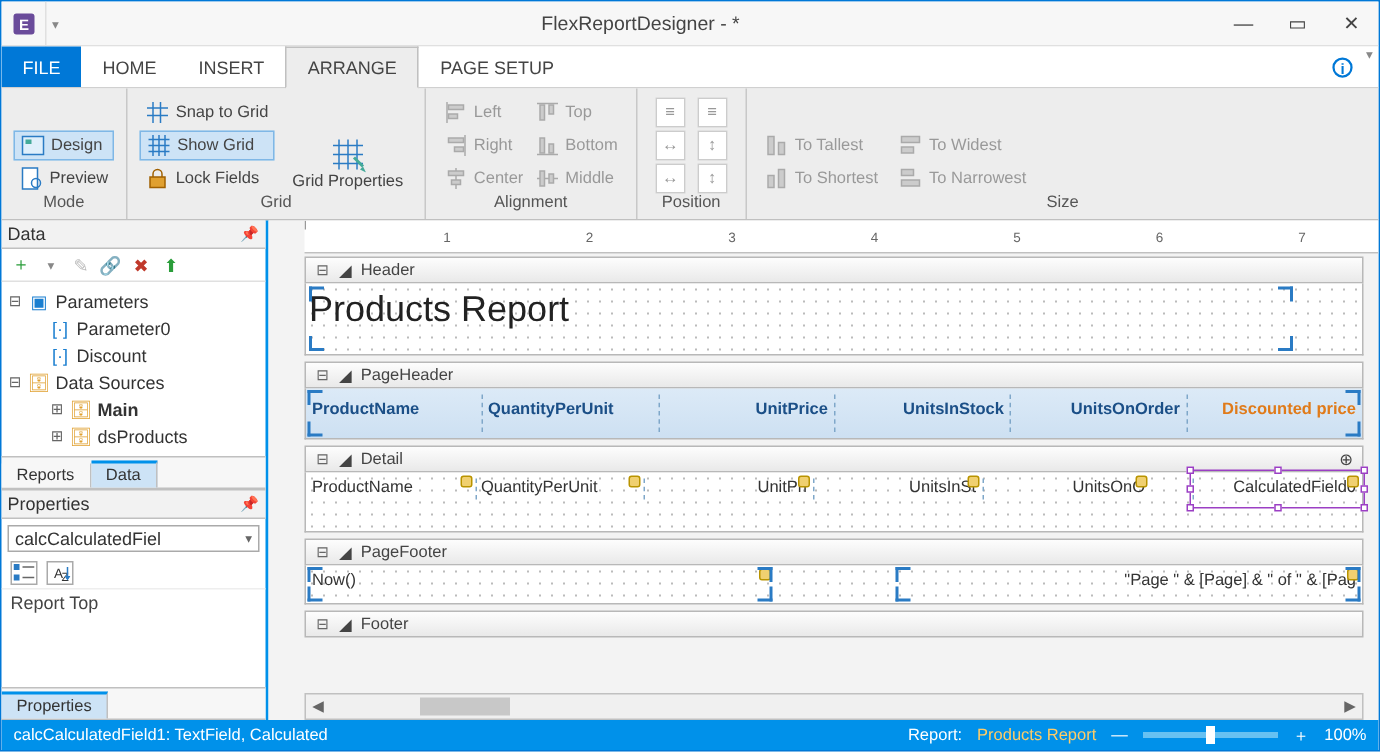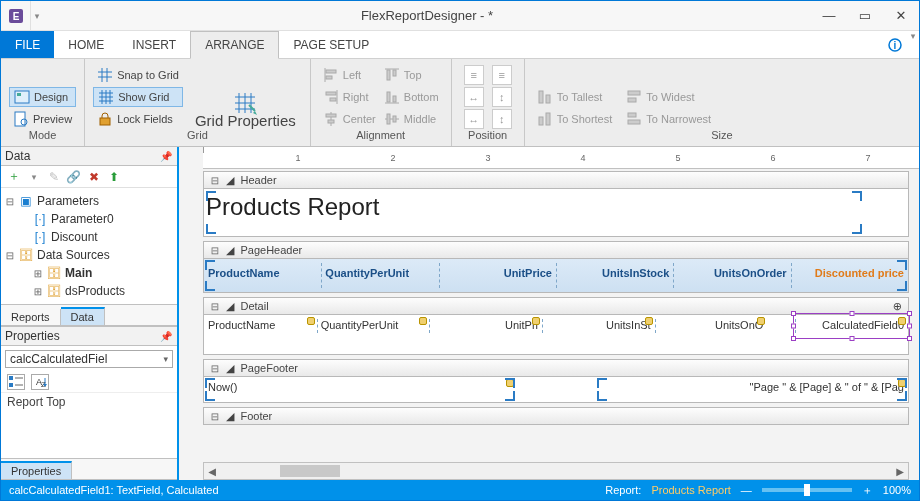--- a/index.html
+++ b/index.html
@@ -17,21 +17,21 @@
   .file-tab { background:#0078d7; color:#fff; font-size:12px; padding:0 14px; display:flex; align-items:center; }
   .menu-tab { padding:0 14px; display:flex; align-items:center; font-size:12px; color:#444; }
   .menu-tab.active { border:1px solid #c0c0c0; border-bottom:1px solid #ededed; background:#ededed; margin-bottom:-1px; }
   .info-icon { margin-left:auto; width:24px; display:flex; align-items:center; justify-content:center; color:#0078d7; font-weight:bold; }
 
   
   .ribbon { height: 88px; background:#ededed; display:flex; border-bottom:1px solid #c0c0c0; }
   .rgroup { border-right:1px solid #c8c8c8; padding:4px 8px 2px 8px; display:flex; flex-direction:column; }
   .rgroup .body { flex:1; display:flex; align-items:flex-end; }
   .rgroup .label { text-align:center; font-size:11px; color:#555; height:15px; }
-  .rbtn-v { display:flex; flex-direction:column; align-items:center; justify-content:center; padding:2px 6px; font-size:15px; color:#444; }
+  .rbtn-v { display:flex; flex-direction:column; align-items:center; justify-content:center; padding:2px 6px; font-size:11px; color:#444; }
   .rbtn-v .ico { width:24px; height:24px; display:flex; align-items:center; justify-content:center; }
   .rbtn-h { display:flex; align-items:center; gap:4px; padding:1px 4px; font-size:11px; color:#444; height:20px; }
   .rbtn-h .ico { width:16px; height:16px; display:flex; align-items:center; justify-content:center; }
   .rbtn-h.active { background:#cde3f6; border:1px solid #7fb7e6; }
   .rbtn-h.disabled, .rbtn-v.disabled { color:#999; }
   .rbtn-v.disabled .ico svg *, .rbtn-h.disabled .ico svg * { stroke:#aaa; fill:#ccc; }
   .col { display:flex; flex-direction:column; gap:2px; }
   .sqico { width:20px; height:20px; border:1px solid #aaa; display:inline-flex; align-items:center; justify-content:center; background:#fff; }
   .sqico.dis { border-color:#ccc; }
 

